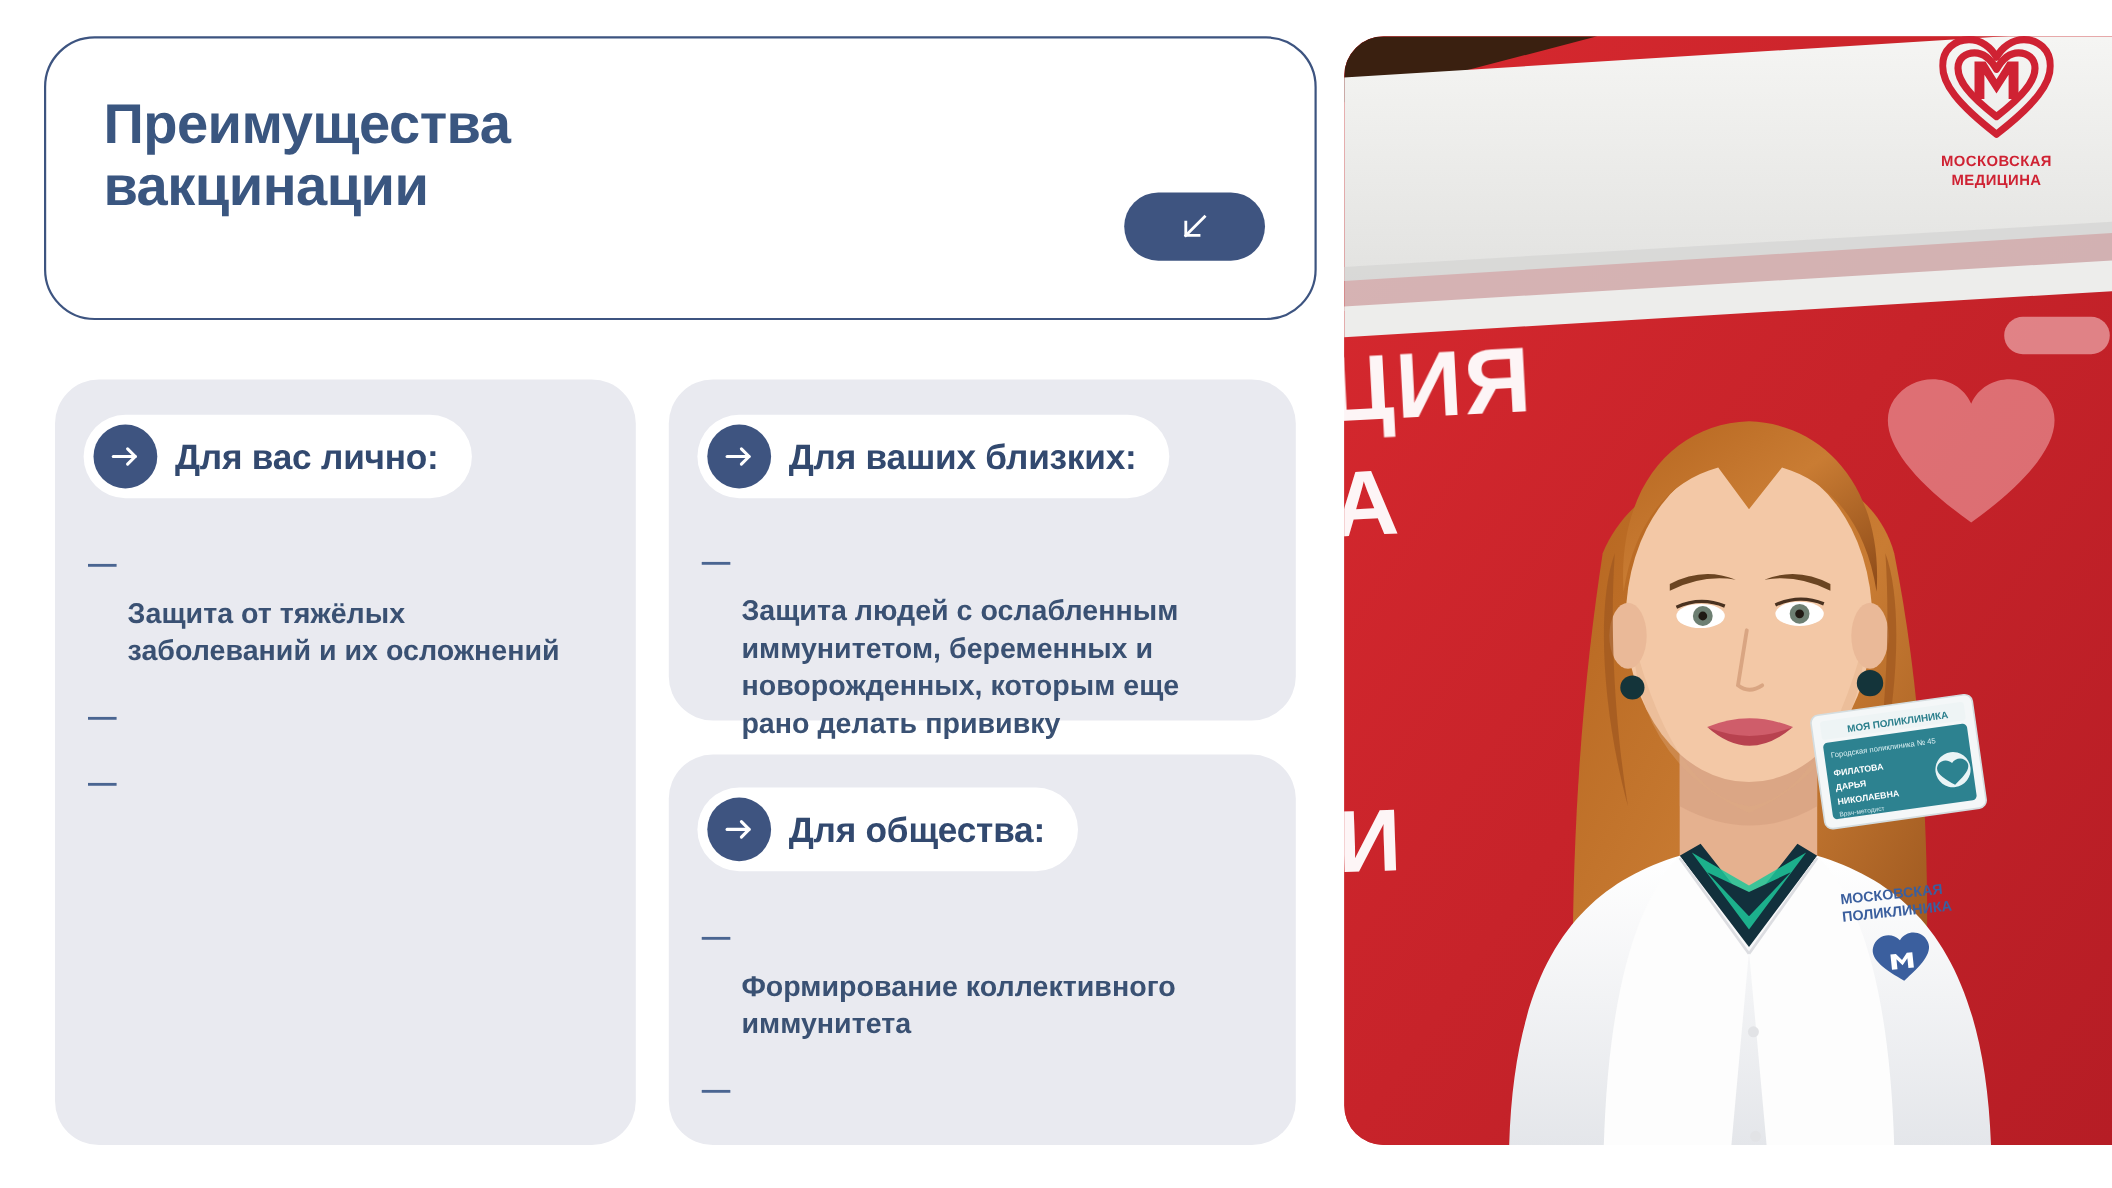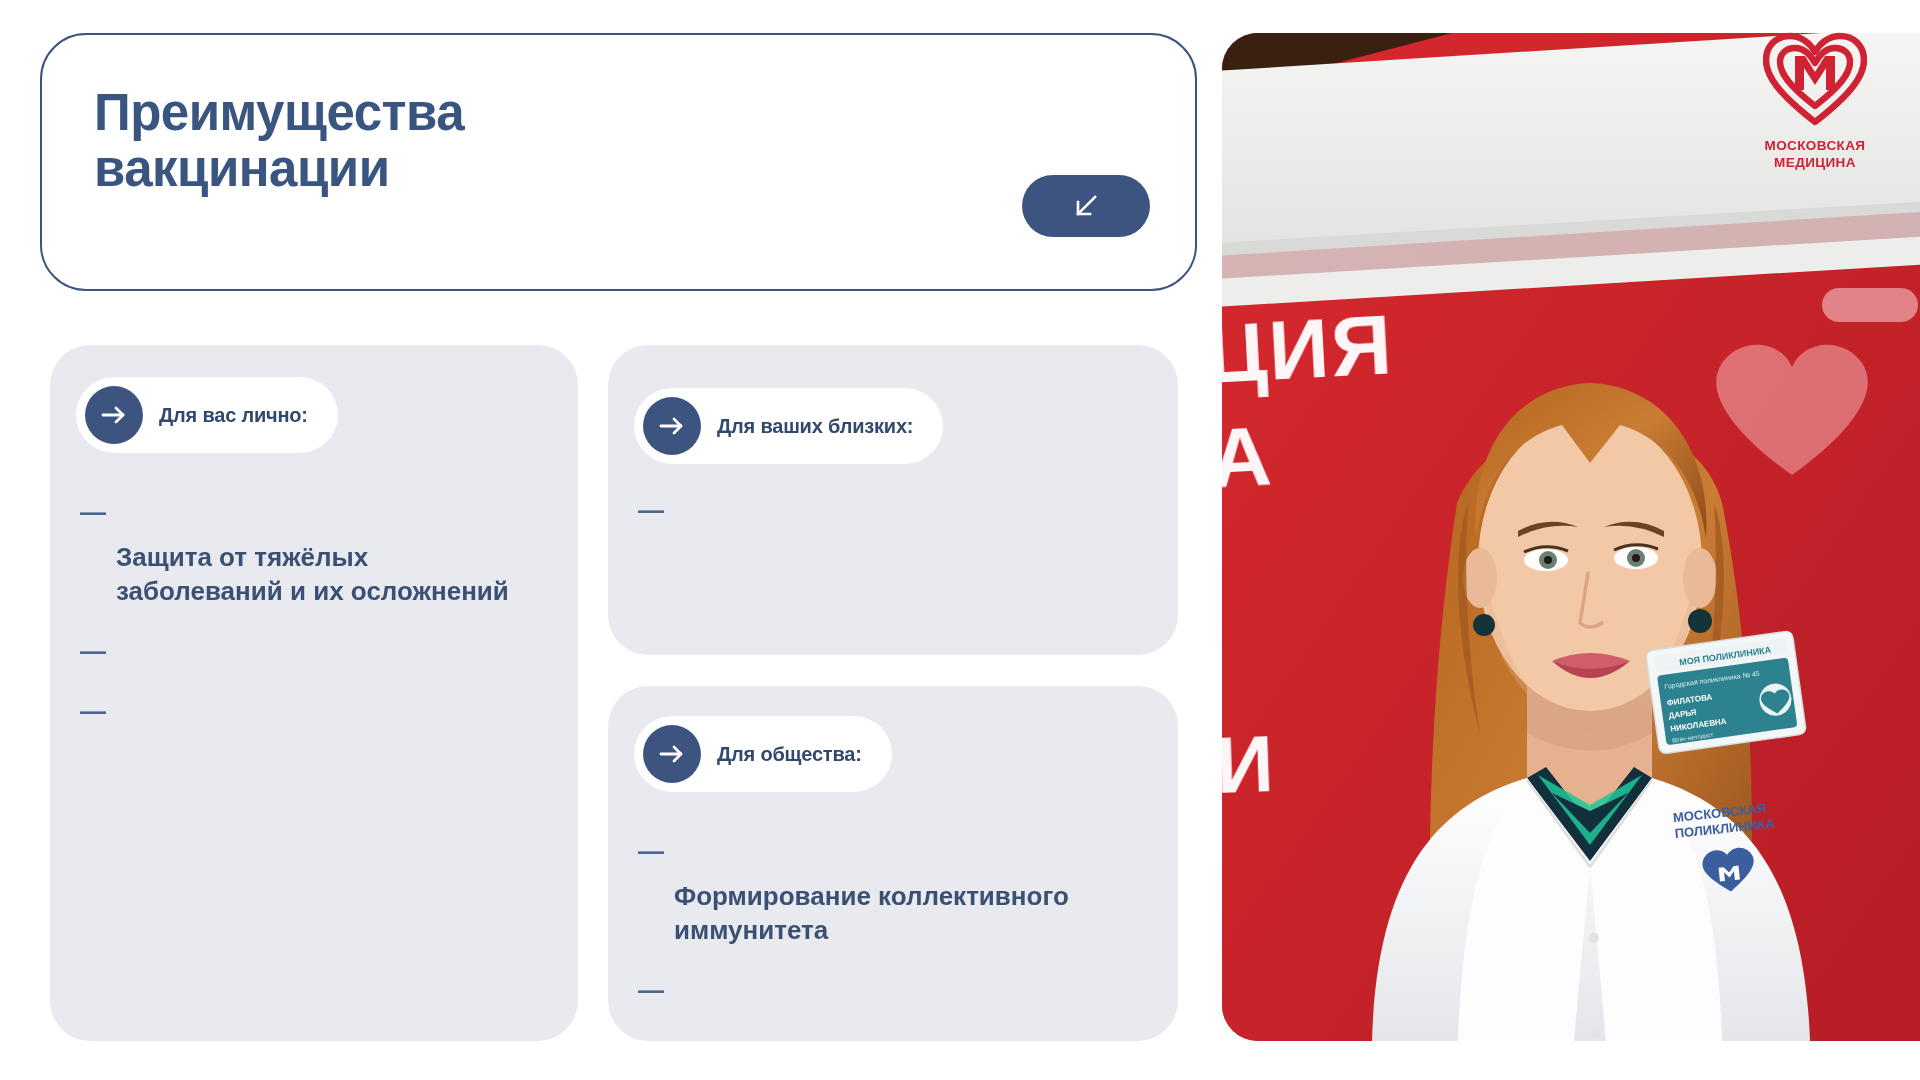--- a/index.html
+++ b/index.html
@@ -73,37 +73,37 @@
   .card-head {
     position: absolute;
     display: inline-flex;
     align-items: center;
     gap: 16px;
     background: #ffffff;
     border-radius: 44px;
     padding: 9px 30px 9px 9px;
   }
   .card-personal .card-head { left: 26px; top: 32px; }
-  .card-family   .card-head { left: 26px; top: 32px; margin-top: 11px; }
+  .card-family   .card-head { left: 26px; top: 32px; }
   .card-society  .card-head { left: 26px; top: 30px; text-align: center; }
 
   .head-bullet-icon {
     width: 58px;
     height: 58px;
     min-width: 58px;
     border-radius: 50%;
     background: #3e5480;
     display: flex;
     align-items: center;
     justify-content: center;
   }
   .head-bullet-icon svg { display: block; }
 
   .card-head-label {
-    font-size: 20px;
+    font-size: 32px;
     font-weight: 700;
     color: #32496f;
     white-space: nowrap;
     letter-spacing: -0.2px;
   }
 
   .bullet-list {
     position: absolute;
     list-style: none;
   }
@@ -222,20 +222,24 @@
           <path d="M5 16 H25" stroke="#ffffff" stroke-width="2.8" stroke-linecap="round"></path>
           <path d="M18 9 L25 16 L18 23" stroke="#ffffff" stroke-width="2.8" stroke-linecap="round" stroke-linejoin="round" fill="none"></path>
         </svg>
       </span>
       <span class="card-head-label">Для ваших близких:</span>
     </div>
 
     <ul class="bullet-list">
       <li class="bullet-item">
         <span class="bullet-dash">—</span>
+        <span class="bullet-text">Защита людей с ослабленным
+иммунитетом, беременных и
+новорожденных, которым еще
+рано делать прививку</span>
       </li>
     </ul>
   </div>
 
   <div class="card card-society">
     <div class="card-head">
       <span class="head-bullet-icon">
         <svg width="32" height="32" viewBox="0 0 32 32" fill="none">
           <path d="M5 16 H25" stroke="#ffffff" stroke-width="2.8" stroke-linecap="round"></path>
           <path d="M18 9 L25 16 L18 23" stroke="#ffffff" stroke-width="2.8" stroke-linecap="round" stroke-linejoin="round" fill="none"></path>

